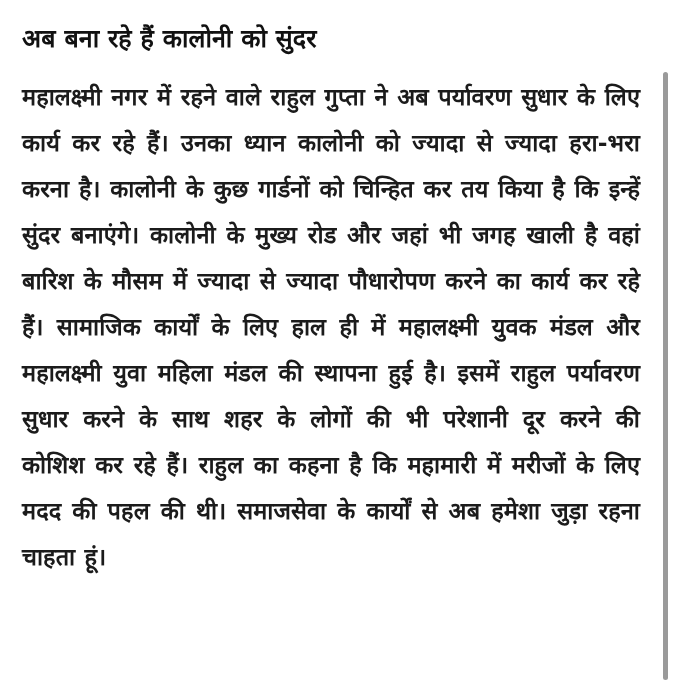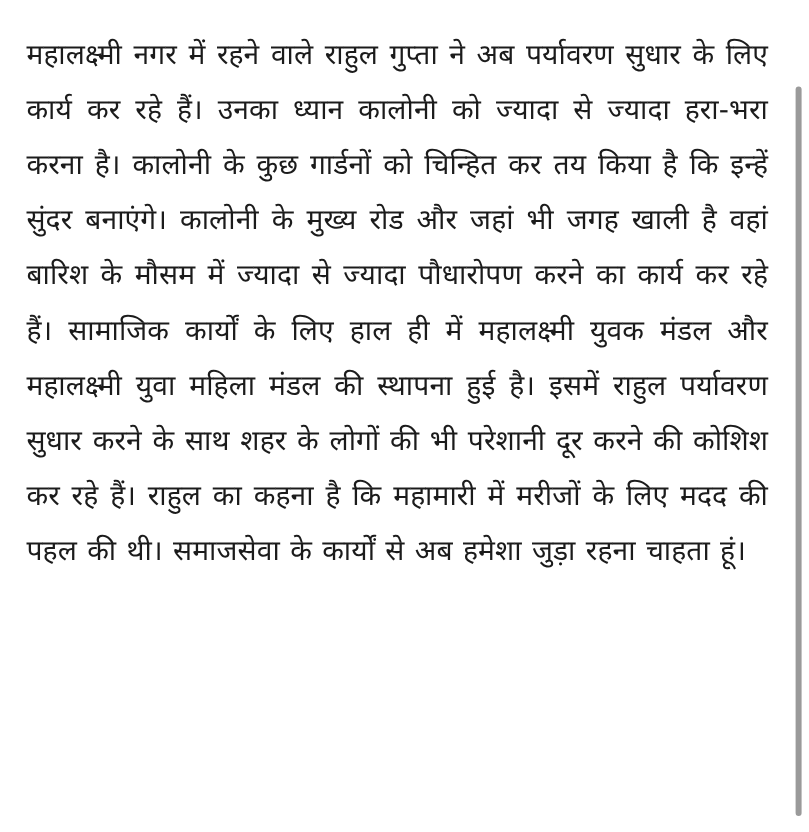--- a/index.html
+++ b/index.html
@@ -35,20 +35,21 @@
     font-family: "DejaVu Sans", sans-serif;
     font-size: 23.5px;
     line-height: 46px;
     color: #1b1b1b;
     text-align: justify;
     text-justify: inter-word;
     margin: 0;
     padding-right: 8px;
     letter-spacing: 0.1px;
     word-spacing: 1px;
+    font-weight: bold;
   }
   .scrollbar-track {
     position: absolute;
     top: 72px;
     right: 6px;
     width: 5px;
     height: 608px;
     background: transparent;
   }
   .scrollbar-thumb {
@@ -58,17 +59,18 @@
     width: 5px;
     height: 608px;
     background: #9a9a9a;
     border-radius: 3px;
   }
 </style>
 </head>
 <body>
 
 <div class="article">
+  <h1 class="headline">अब बना रहे हैं कालोनी को सुंदर</h1>
   <p class="body-text">महालक्ष्मी नगर में रहने वाले राहुल गुप्ता ने अब पर्यावरण सुधार के लिए कार्य कर रहे हैं। उनका ध्यान कालोनी को ज्यादा से ज्यादा हरा-भरा करना है। कालोनी के कुछ गार्डनों को चिन्हित कर तय किया है कि इन्हें सुंदर बनाएंगे। कालोनी के मुख्य रोड और जहां भी जगह खाली है वहां बारिश के मौसम में ज्यादा से ज्यादा पौधारोपण करने का कार्य कर रहे हैं। सामाजिक कार्यों के लिए हाल ही में महालक्ष्मी युवक मंडल और महालक्ष्मी युवा महिला मंडल की स्थापना हुई है। इसमें राहुल पर्यावरण सुधार करने के साथ शहर के लोगों की भी परेशानी दूर करने की कोशिश कर रहे हैं। राहुल का कहना है कि महामारी में मरीजों के लिए मदद की पहल की थी। समाजसेवा के कार्यों से अब हमेशा जुड़ा रहना चाहता हूं।</p>
   <div class="scrollbar-track">
     <div class="scrollbar-thumb"></div>
   </div>
 </div>
 
 </body></html>

